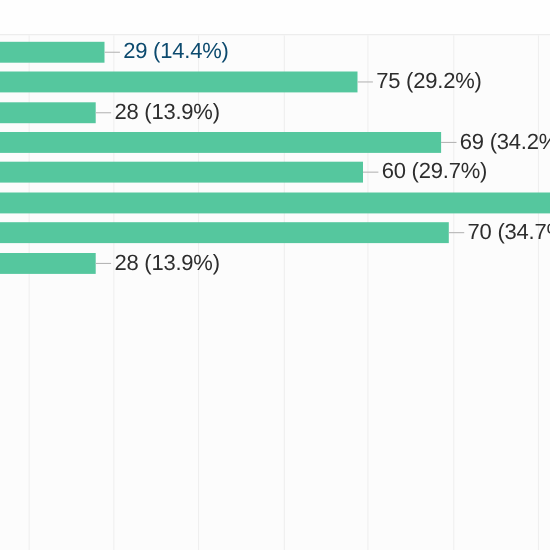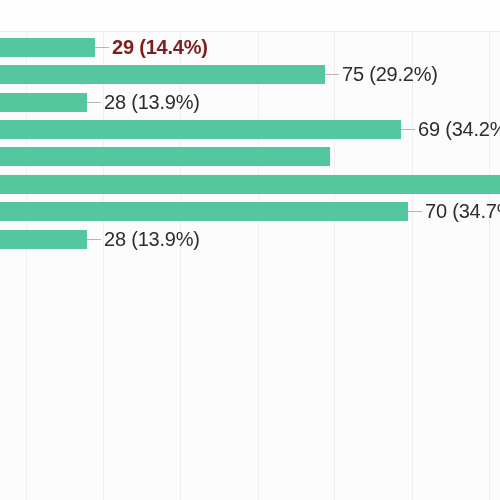--- a/index.html
+++ b/index.html
@@ -119,33 +119,37 @@
         <div class="bar" style="left: -60px; width: 147px; top: 61px; background: rgb(85, 199, 158);"></div>
         <div class="bar" style="left: -60px; width: 461px; top: 88px; background: rgb(85, 199, 158);"></div>
         <div class="bar" style="left: -60px; width: 390px; top: 115px; background: rgb(85, 199, 158);"></div>
         <div class="bar" style="left: -60px; width: 570px; top: 143px; background: rgb(85, 199, 158);"></div>
         <div class="bar" style="left: -60px; width: 468px; top: 170px; background: rgb(85, 199, 158);"></div>
         <div class="bar" style="left: -60px; width: 147px; top: 198px; background: rgb(85, 199, 158);"></div>
       </div>
     <div class="bars-layer" id="labels-layer">
         <div class="bar-label" style="left: 95px; top: 6px;">
           <span class="leader" style="background: rgb(182, 182, 182);"></span>
-          <span class="label-text" style="color: #7f1d1d; font-weight: bold;">29 (14.4%)</span>
+          <span class="label-text" style="color: #0c4a6e;">29 (14.4%)</span>
         </div>
         <div class="bar-label" style="left: 325px; top: 33px;">
           <span class="leader" style="background: rgb(182, 182, 182);"></span>
           <span class="label-text" style="color: rgb(45, 45, 45);">75 (29.2%)</span>
         </div>
         <div class="bar-label" style="left: 87px; top: 61px;">
           <span class="leader" style="background: rgb(182, 182, 182);"></span>
           <span class="label-text" style="color: rgb(45, 45, 45);">28 (13.9%)</span>
         </div>
         <div class="bar-label" style="left: 401px; top: 88px;">
           <span class="leader" style="background: rgb(182, 182, 182);"></span>
           <span class="label-text" style="color: rgb(45, 45, 45);">69 (34.2%)</span>
+        </div>
+        <div class="bar-label" style="left: 330px; top: 115px;">
+          <span class="leader" style="background: rgb(182, 182, 182);"></span>
+          <span class="label-text" style="color: rgb(45, 45, 45);">60 (29.7%)</span>
         </div>
         <div class="bar-label" style="left: 408px; top: 170px;">
           <span class="leader" style="background: rgb(182, 182, 182);"></span>
           <span class="label-text" style="color: rgb(45, 45, 45);">70 (34.7%)</span>
         </div>
         <div class="bar-label" style="left: 87px; top: 198px;">
           <span class="leader" style="background: rgb(182, 182, 182);"></span>
           <span class="label-text" style="color: rgb(45, 45, 45);">28 (13.9%)</span>
         </div>
       </div>

